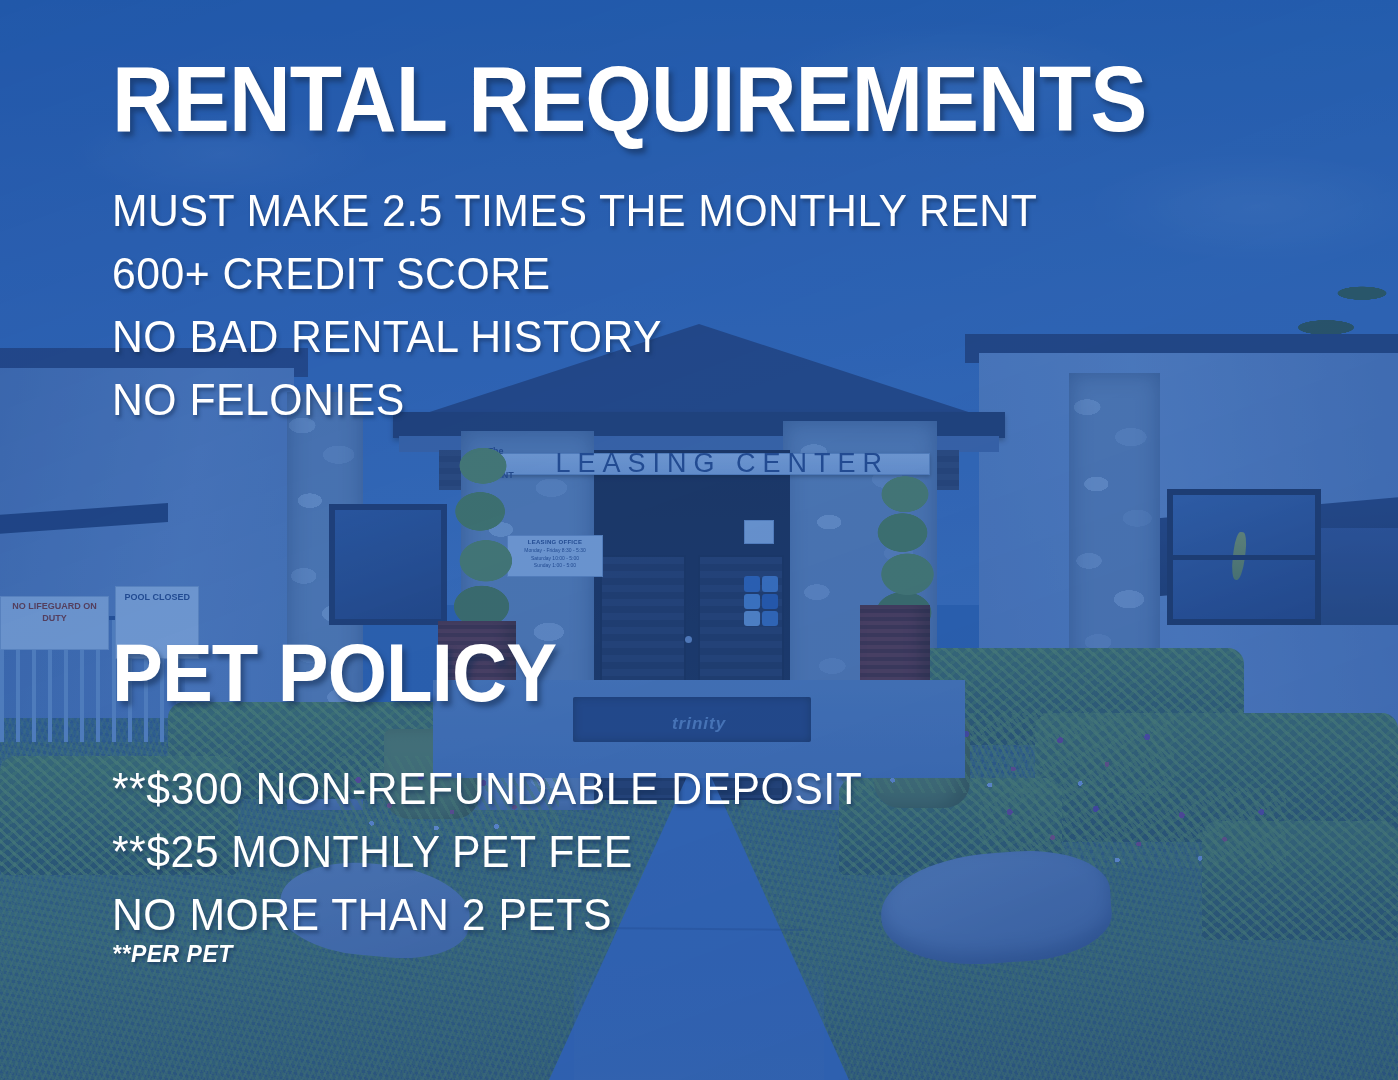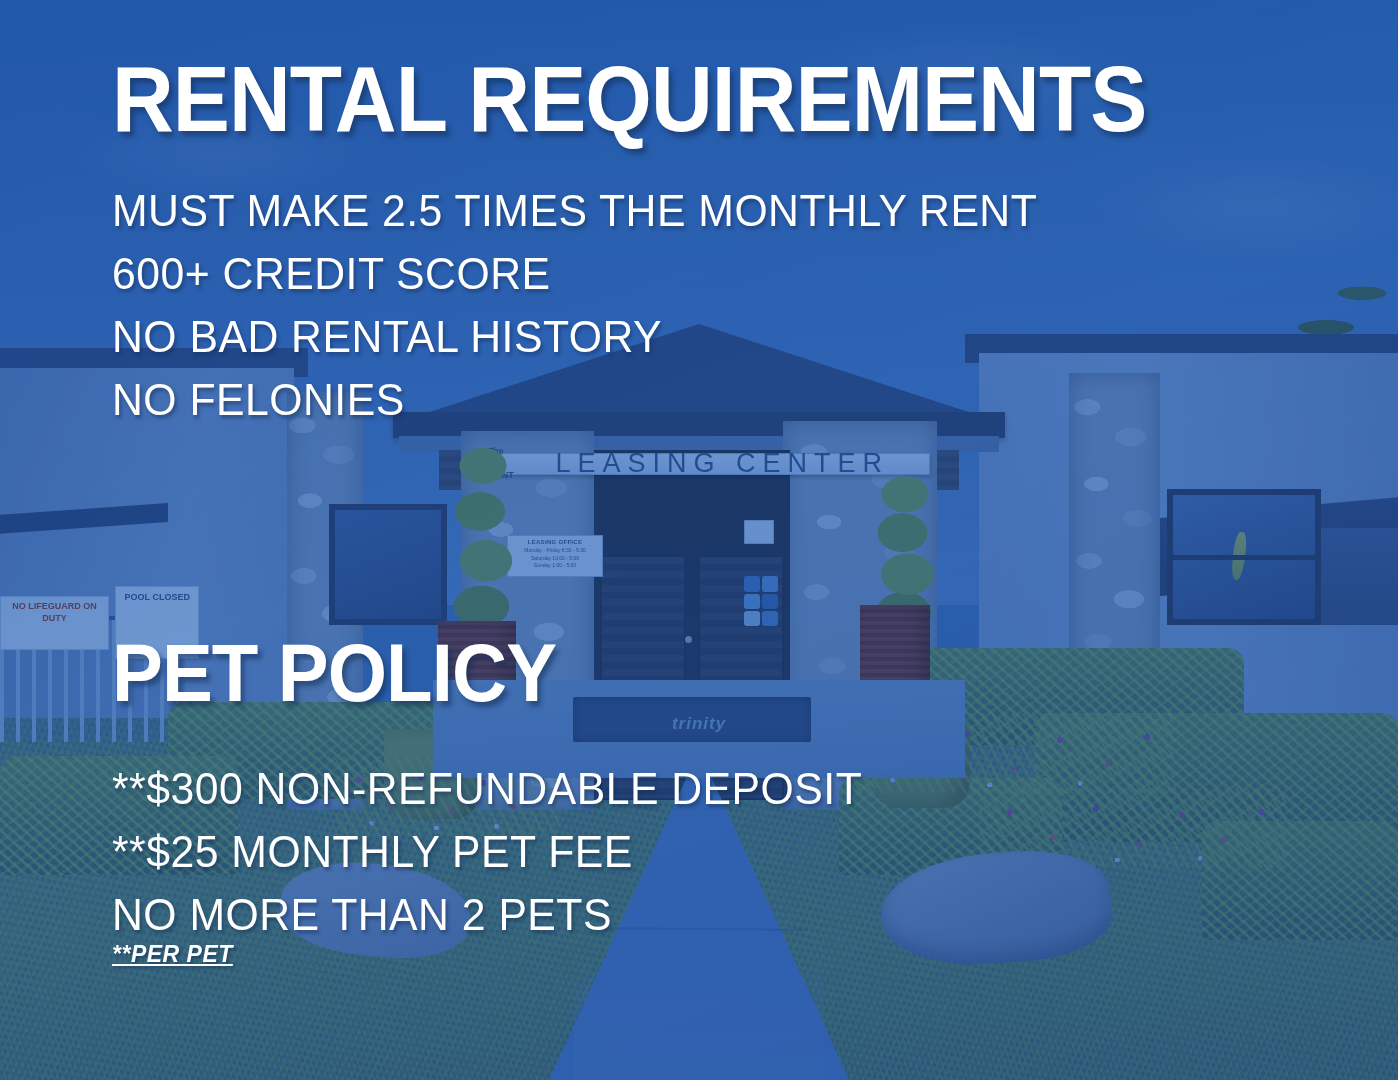--- a/index.html
+++ b/index.html
@@ -522,16 +522,16 @@
     <div class="line" style="left:112px; top:248px;">600+ CREDIT SCORE</div>
     <div class="line" style="left:112px; top:311px;">NO BAD RENTAL HISTORY</div>
     <div class="line" style="left:112px; top:374px;">NO FELONIES</div>
 
     <div class="heading" id="title-pet">PET POLICY</div>
 
     <div class="line" style="left:112px; top:763px;">**$300 NON-REFUNDABLE DEPOSIT</div>
     <div class="line" style="left:112px; top:826px;">**$25 MONTHLY PET FEE</div>
     <div class="line" style="left:112px; top:889px;">NO MORE THAN 2 PETS</div>
 
-    <div class="fine" style="left:112px; top:941px;text-decoration:underline;">**PER PET</div>
+    <div class="fine" style="left:112px; top:941px;">**PER PET</div>
   </div>
 
 </div>
 
 </body></html>

